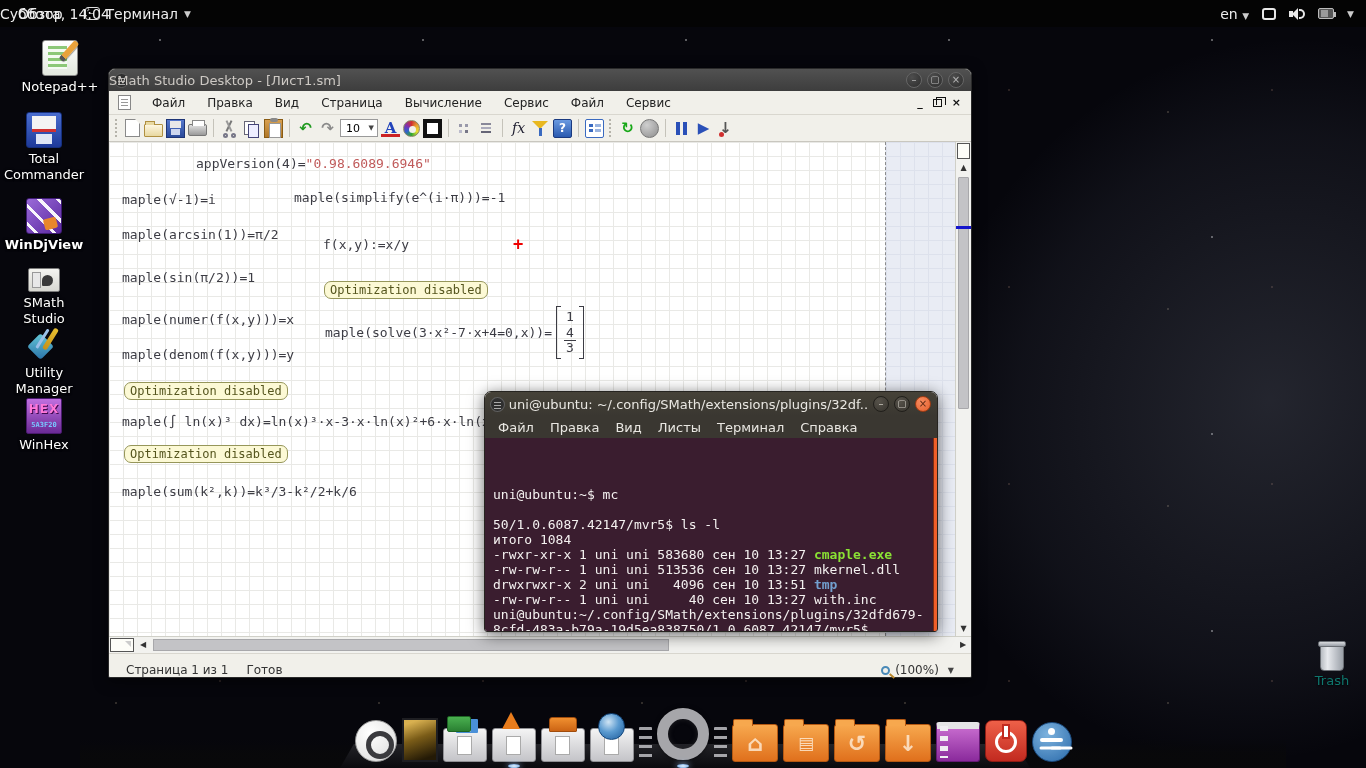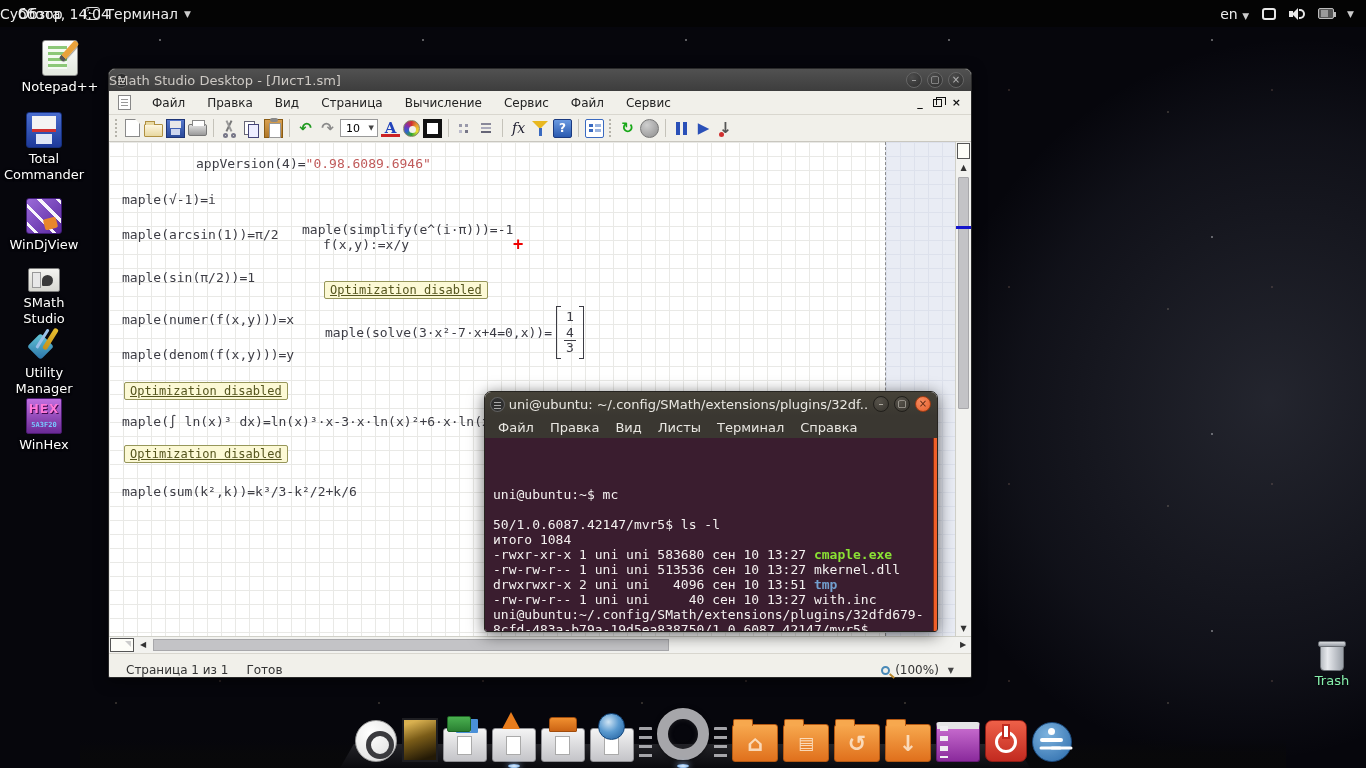--- a/index.html
+++ b/index.html
@@ -69,21 +69,21 @@
   .di-smath-studio::after { content:""; position:absolute; right:6px; top:6px; width:11px; height:11px; background:#3a3a3a; border-radius:50% 50% 50% 10%;}
   .di-utility-manager { background:transparent; }
   .di-utility-manager::before { content:""; position:absolute; left:5px; top:11px; width:19px; height:19px; background:linear-gradient(135deg,#64c8d8,#2a72a8); transform:rotate(45deg); border-radius:3px;}
   .di-utility-manager::after { content:""; position:absolute; right:9px; top:1px; width:5px; height:24px; background:linear-gradient(#e8c030,#c89018); transform:rotate(32deg); border-radius:2px; box-shadow:-7px 4px 0 -1px #9ac0e8;}
   .di-winhex { background:linear-gradient(#c070e0,#6a2a96); border:1px solid #4a1a6e; border-radius:2px; }
   .di-winhex::before { content:"HEX"; position:absolute; left:0; right:0; top:3px; text-align:center;
     font:bold 12px "DejaVu Sans", sans-serif; color:#ff78d8; text-shadow:1px 1px 0 #400a50; letter-spacing:1px;}
   .di-winhex::after { content:"5A3F20"; position:absolute; left:0; right:0; bottom:4px; text-align:center;
     font:bold 7px "DejaVu Sans Mono", monospace; color:#78c8ff; text-shadow:none;}
   
-  #trash { position:absolute; left:1300px; top:643px; width:64px; text-align:center; color:#86efac; font-size:13px; text-shadow:0 1px 2px #000; z-index:5;}
+  #trash { position:absolute; left:1300px; top:643px; width:64px; text-align:center; color:#0f766e; font-size:13px; text-shadow:0 1px 2px #000; z-index:5;}
   .trash-can { width:24px; height:28px; margin:0 auto 2px auto; position:relative;
     background:linear-gradient(90deg,#b8bcc2,#e8eaee 30%,#9aa0a8); border:1px solid #6a6e74; border-radius:2px 2px 4px 4px; }
   .trash-can::before { content:""; position:absolute; left:-3px; right:-3px; top:-3px; height:4px; background:linear-gradient(#d8dadd,#9aa0a8); border:1px solid #6a6e74; border-radius:2px;}
   
   #smath { position:absolute; left:108px; top:68px; width:864px; height:610px; z-index:10;
     border:1px solid #2a2a2a; border-radius:7px 7px 2px 2px; box-shadow:0 3px 14px rgba(0,0,0,.55);
     display:flex; flex-direction:column; background:#f1f0ea; }
   .sm-title { height:22px; background:linear-gradient(#515151,#3d3d3d); border-radius:6px 6px 0 0;
     display:flex; align-items:center; color:#cdc9c4; font-size:13px; position:relative; flex:0 0 22px;}
   .wm-menu-btn { width:15px; height:15px; margin-left:5px; border-radius:50%; background:#2f2f2f; border:1px solid #5e5e5e; position:relative;}
@@ -153,21 +153,21 @@
   .sm-sheetrow { flex:1 1 auto; display:flex; min-height:0; background:#fff; position:relative;}
   .sheet { flex:1 1 auto; position:relative; overflow:hidden; background-color:#fff;
     background-image:linear-gradient(#e9e9e6 1px, transparent 1px), linear-gradient(90deg,#e9e9e6 1px, transparent 1px);
     background-size:14px 14px; }
   .offpage { position:absolute; top:0; bottom:0; left:776px; right:0; background-color:#e9ecf4;
     background-image:linear-gradient(#dde1ec 1px, transparent 1px), linear-gradient(90deg,#dde1ec 1px, transparent 1px);
     background-size:14px 14px; border-left:1px dashed #8c8c8c; }
   .formula { position:absolute; font-family:"DejaVu Sans Mono", monospace; font-size:13px; color:#3c3c44; white-space:pre; }
   .formula .red { color:#c05a5a; }
   .note-box { position:absolute; font-family:"DejaVu Sans Mono", monospace; font-size:12px; color:#55551e;
-    background:#fcf9d5; border:1px solid #96965a; border-radius:2px; padding:0 5px; line-height:16px; white-space:pre;text-decoration:underline;}
+    background:#fcf9d5; border:1px solid #96965a; border-radius:7px; padding:0 5px; line-height:16px; white-space:pre;}
   .cursor-plus { position:absolute; color:#ee0000; font-size:17px; font-weight:bold; font-family:"DejaVu Sans Mono", monospace;}
   .solve-wrap { position:absolute; display:flex; align-items:center; gap:4px; font-family:"DejaVu Sans Mono", monospace; font-size:13px; color:#3c3c44; white-space:pre;}
   .matrix { display:inline-flex; flex-direction:column; align-items:center; padding:3px 7px; position:relative; gap:2px;}
   .matrix::before, .matrix::after { content:""; position:absolute; left:0; right:0; height:1px;
     background:linear-gradient(90deg,#3c3c44 0 4px, transparent 4px calc(100% - 4px), #3c3c44 calc(100% - 4px)); }
   .matrix::before { top:0; } .matrix::after { bottom:0; }
   .matrix { border-left:1px solid #3c3c44; border-right:1px solid #3c3c44; }
   .frac { display:inline-flex; flex-direction:column; align-items:center; line-height:1.1;}
   .frac .num { border-bottom:1px solid #3c3c44; padding:0 2px;}
   
@@ -279,21 +279,21 @@
 
 <div id="desk-icons">
     <div class="desk-icon" style="left: 18px; top: 40px;">
     <span class="di di-notepadpp"></span>
     <span class="lbl">Notepad++</span>
   </div>
     <div class="desk-icon" style="left: 2px; top: 112px;">
     <span class="di di-total-commander"></span>
     <span class="lbl">Total Commander</span>
   </div>
-    <div class="desk-icon" style="left: 2px; top: 198px;">
+    <div class="desk-icon" style="left: 2px; top: 198px; font-weight: bold;">
     <span class="di di-windjview"></span>
     <span class="lbl">WinDjView</span>
   </div>
     <div class="desk-icon" style="left: 2px; top: 262px;">
     <span class="di di-smath-studio"></span>
     <span class="lbl">SMath Studio</span>
   </div>
     <div class="desk-icon" style="left: 2px; top: 326px;">
     <span class="di di-utility-manager"></span>
     <span class="lbl">Utility Manager</span>
@@ -375,21 +375,21 @@
     <span class="tb-sep"></span>
     <span class="ti ti-pause"></span>
     <span class="ti ti-char ti-play">▶</span>
     <span class="ti ti-char ti-update">↓</span>
   </div>
   <div class="sm-sheetrow">
     <div class="sheet" id="sheet">
       <div class="offpage"></div>
     <div class="formula" style="left: 87px; top: 14px;"><span>appVersion(4)=</span><span class="red">"0.98.6089.6946"</span></div>
         <div class="formula" style="left: 13px; top: 50px;">maple(√-1)=i</div>
-        <div class="formula" style="left: 193px; top: 48px; margin-top: 32px;">maple(simplify(e^(i·π)))=-1</div>
+        <div class="formula" style="left: 185px; top: 48px;">maple(simplify(e^(i·π)))=-1</div>
         <div class="formula" style="left: 13px; top: 85px;">maple(arcsin(1))=π/2</div>
         <div class="formula" style="left: 214px; top: 95px;">f(x,y):=x/y</div>
         <div class="formula" style="left: 13px; top: 128px;">maple(sin(π/2))=1</div>
         <div class="note-box" style="left: 215px; top: 139px;">Optimization disabled</div>
         <div class="formula" style="left: 13px; top: 170px;">maple(numer(f(x,y)))=x</div>
         <div class="solve-wrap" style="left: 216px; top: 164px;"><span>maple(solve(3·x²-7·x+4=0,x))=</span><span class="matrix"><span>1</span><span class="frac"><span class="num">4</span><span>3</span></span></span></div>
         <div class="formula" style="left: 13px; top: 205px;">maple(denom(f(x,y)))=y</div>
         <div class="note-box" style="left: 15px; top: 240px;">Optimization disabled</div>
         <div class="formula" style="left: 13px; top: 272px;">maple(∫ ln(x)³ dx)=ln(x)³·x-3·x·ln(x)²+6·x·ln(x)-6·x</div>
         <div class="note-box" style="left: 15px; top: 303px;">Optimization disabled</div>

